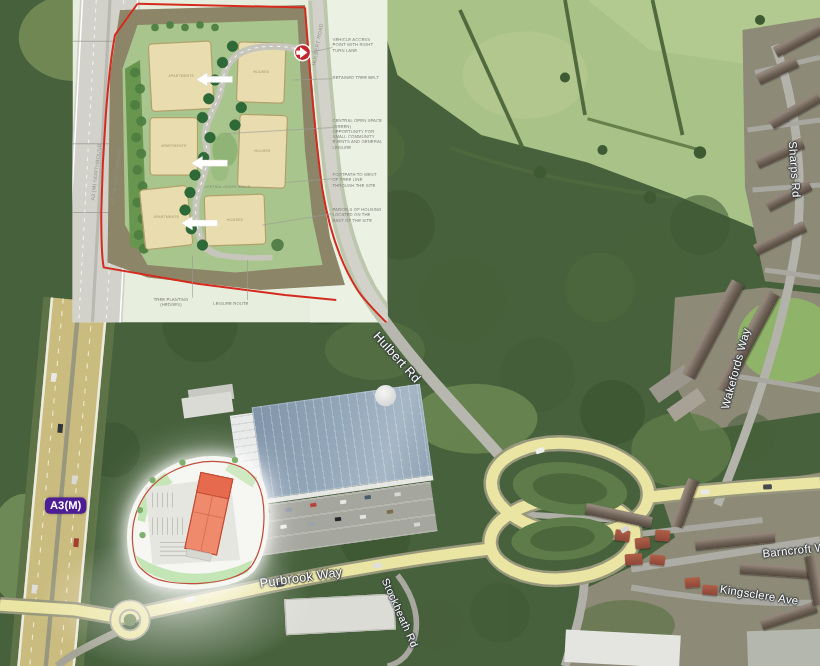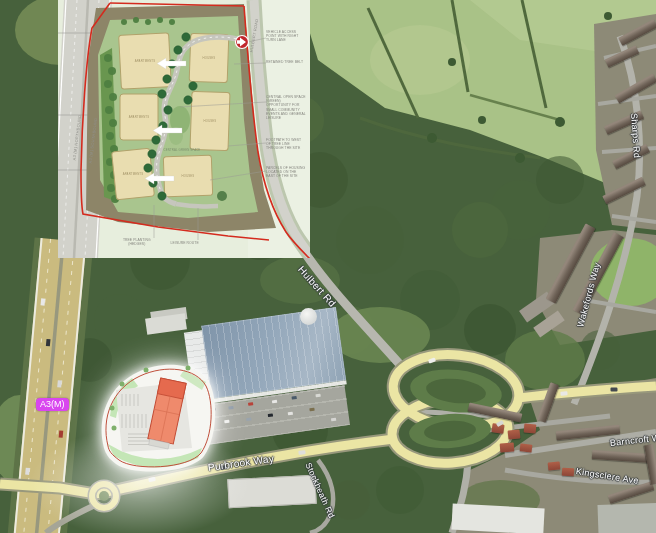--- a/index.html
+++ b/index.html
@@ -7,22 +7,22 @@
     font-family:"Liberation Sans",sans-serif;
     background:#47613c;}
   #canvas *{box-sizing:border-box;}
   .abs{position:absolute;}
   svg{display:block;}
   
   .road-label{position:absolute;font-size:10px;color:#fff;white-space:nowrap;
     letter-spacing:.3px;transform-origin:left center;
     text-shadow:0 1px 1px rgba(50,55,60,.95),1px 0 1px rgba(50,55,60,.9),
       -1px 0 1px rgba(50,55,60,.9),0 -1px 1px rgba(50,55,60,.9);}
-  .shield{position:absolute;font-size:9px;font-weight:normal;color:#fff;
-    background:#d946ef;border-radius:4px;padding:1px 4px;line-height:11px;
+  .shield{position:absolute;font-size:9px;font-weight:bold;color:#fff;
+    background:#4c1d95;border-radius:4px;padding:1px 4px;line-height:11px;
     box-shadow:0 0 2px rgba(0,0,0,.4);}
   
   #masterplan{position:absolute;left:58px;top:0;width:252px;height:258px;}
   .tiny{position:absolute;font-size:8px;line-height:1.25;color:#85857f;
     width:95px;transform-origin:0 0;transform:scale(.42);letter-spacing:.2px;
     text-transform:uppercase;}
   .tiny.center{text-align:center;}
   .parcel-label{position:absolute;font-size:7px;color:#a39468;white-space:nowrap;
     transform:translate(-50%,-50%) scale(.4);letter-spacing:.4px;}
   .plan-road-label{position:absolute;font-size:8px;color:#8f8f89;white-space:nowrap;

